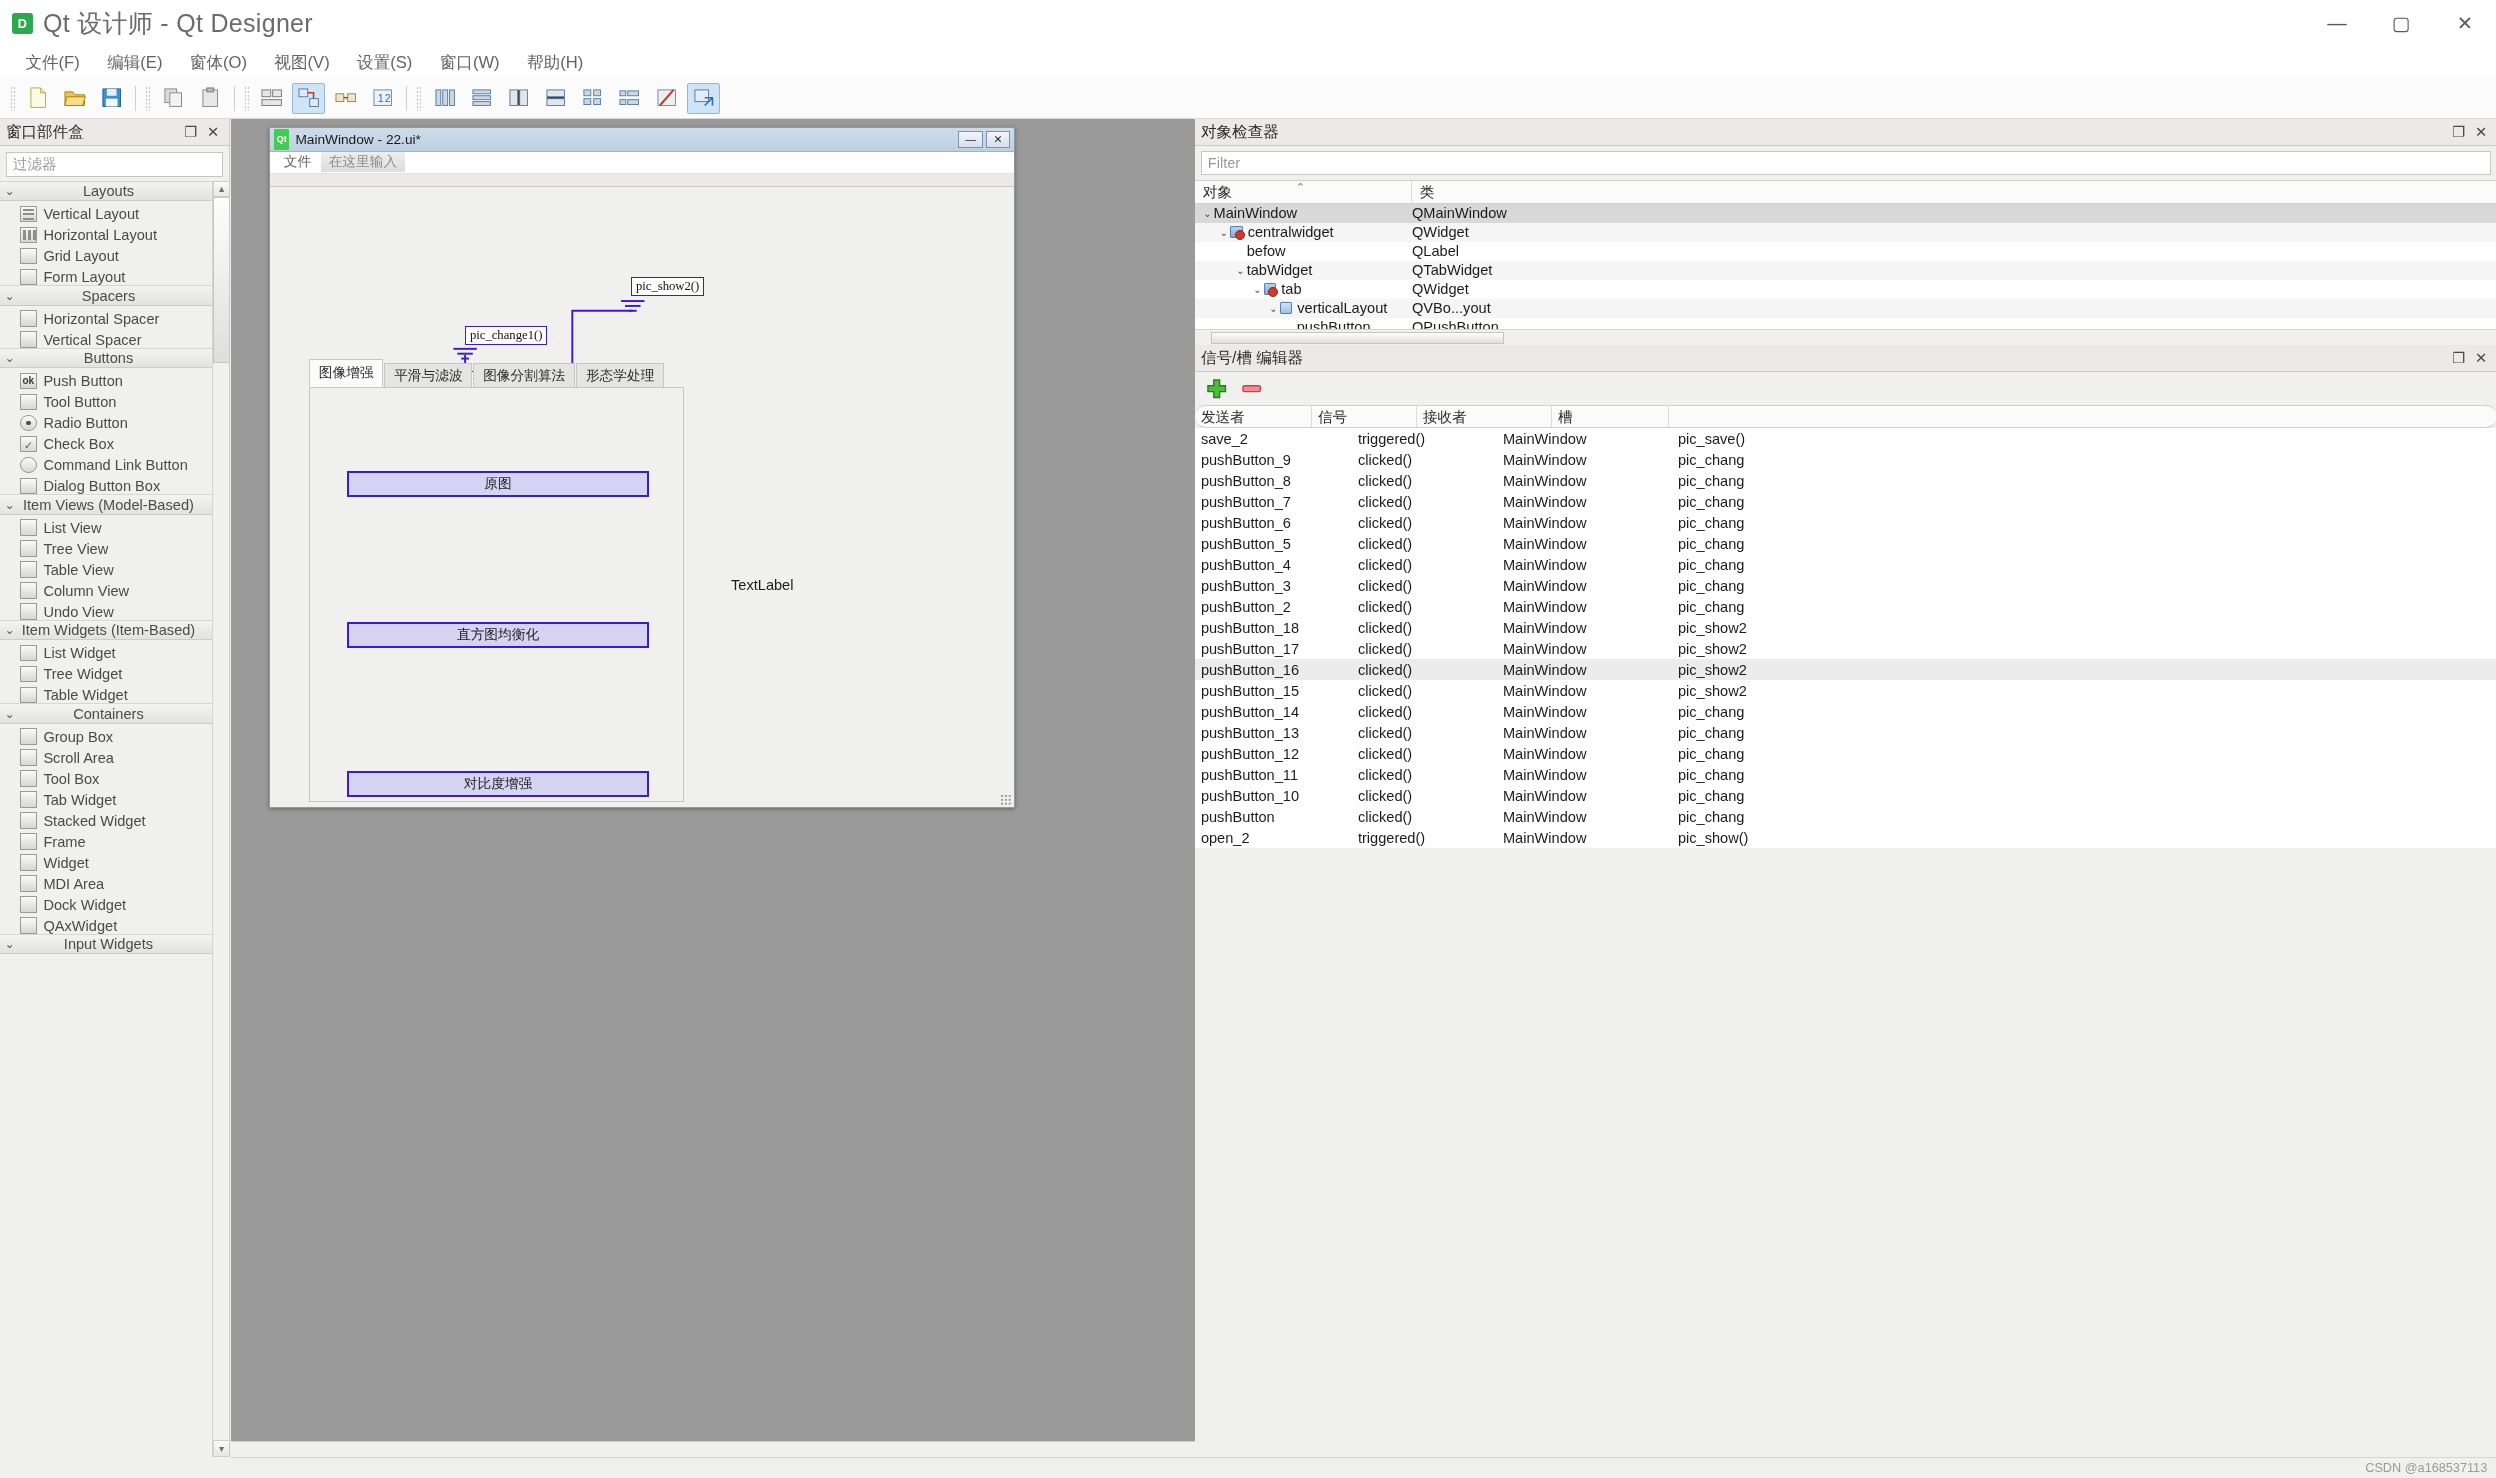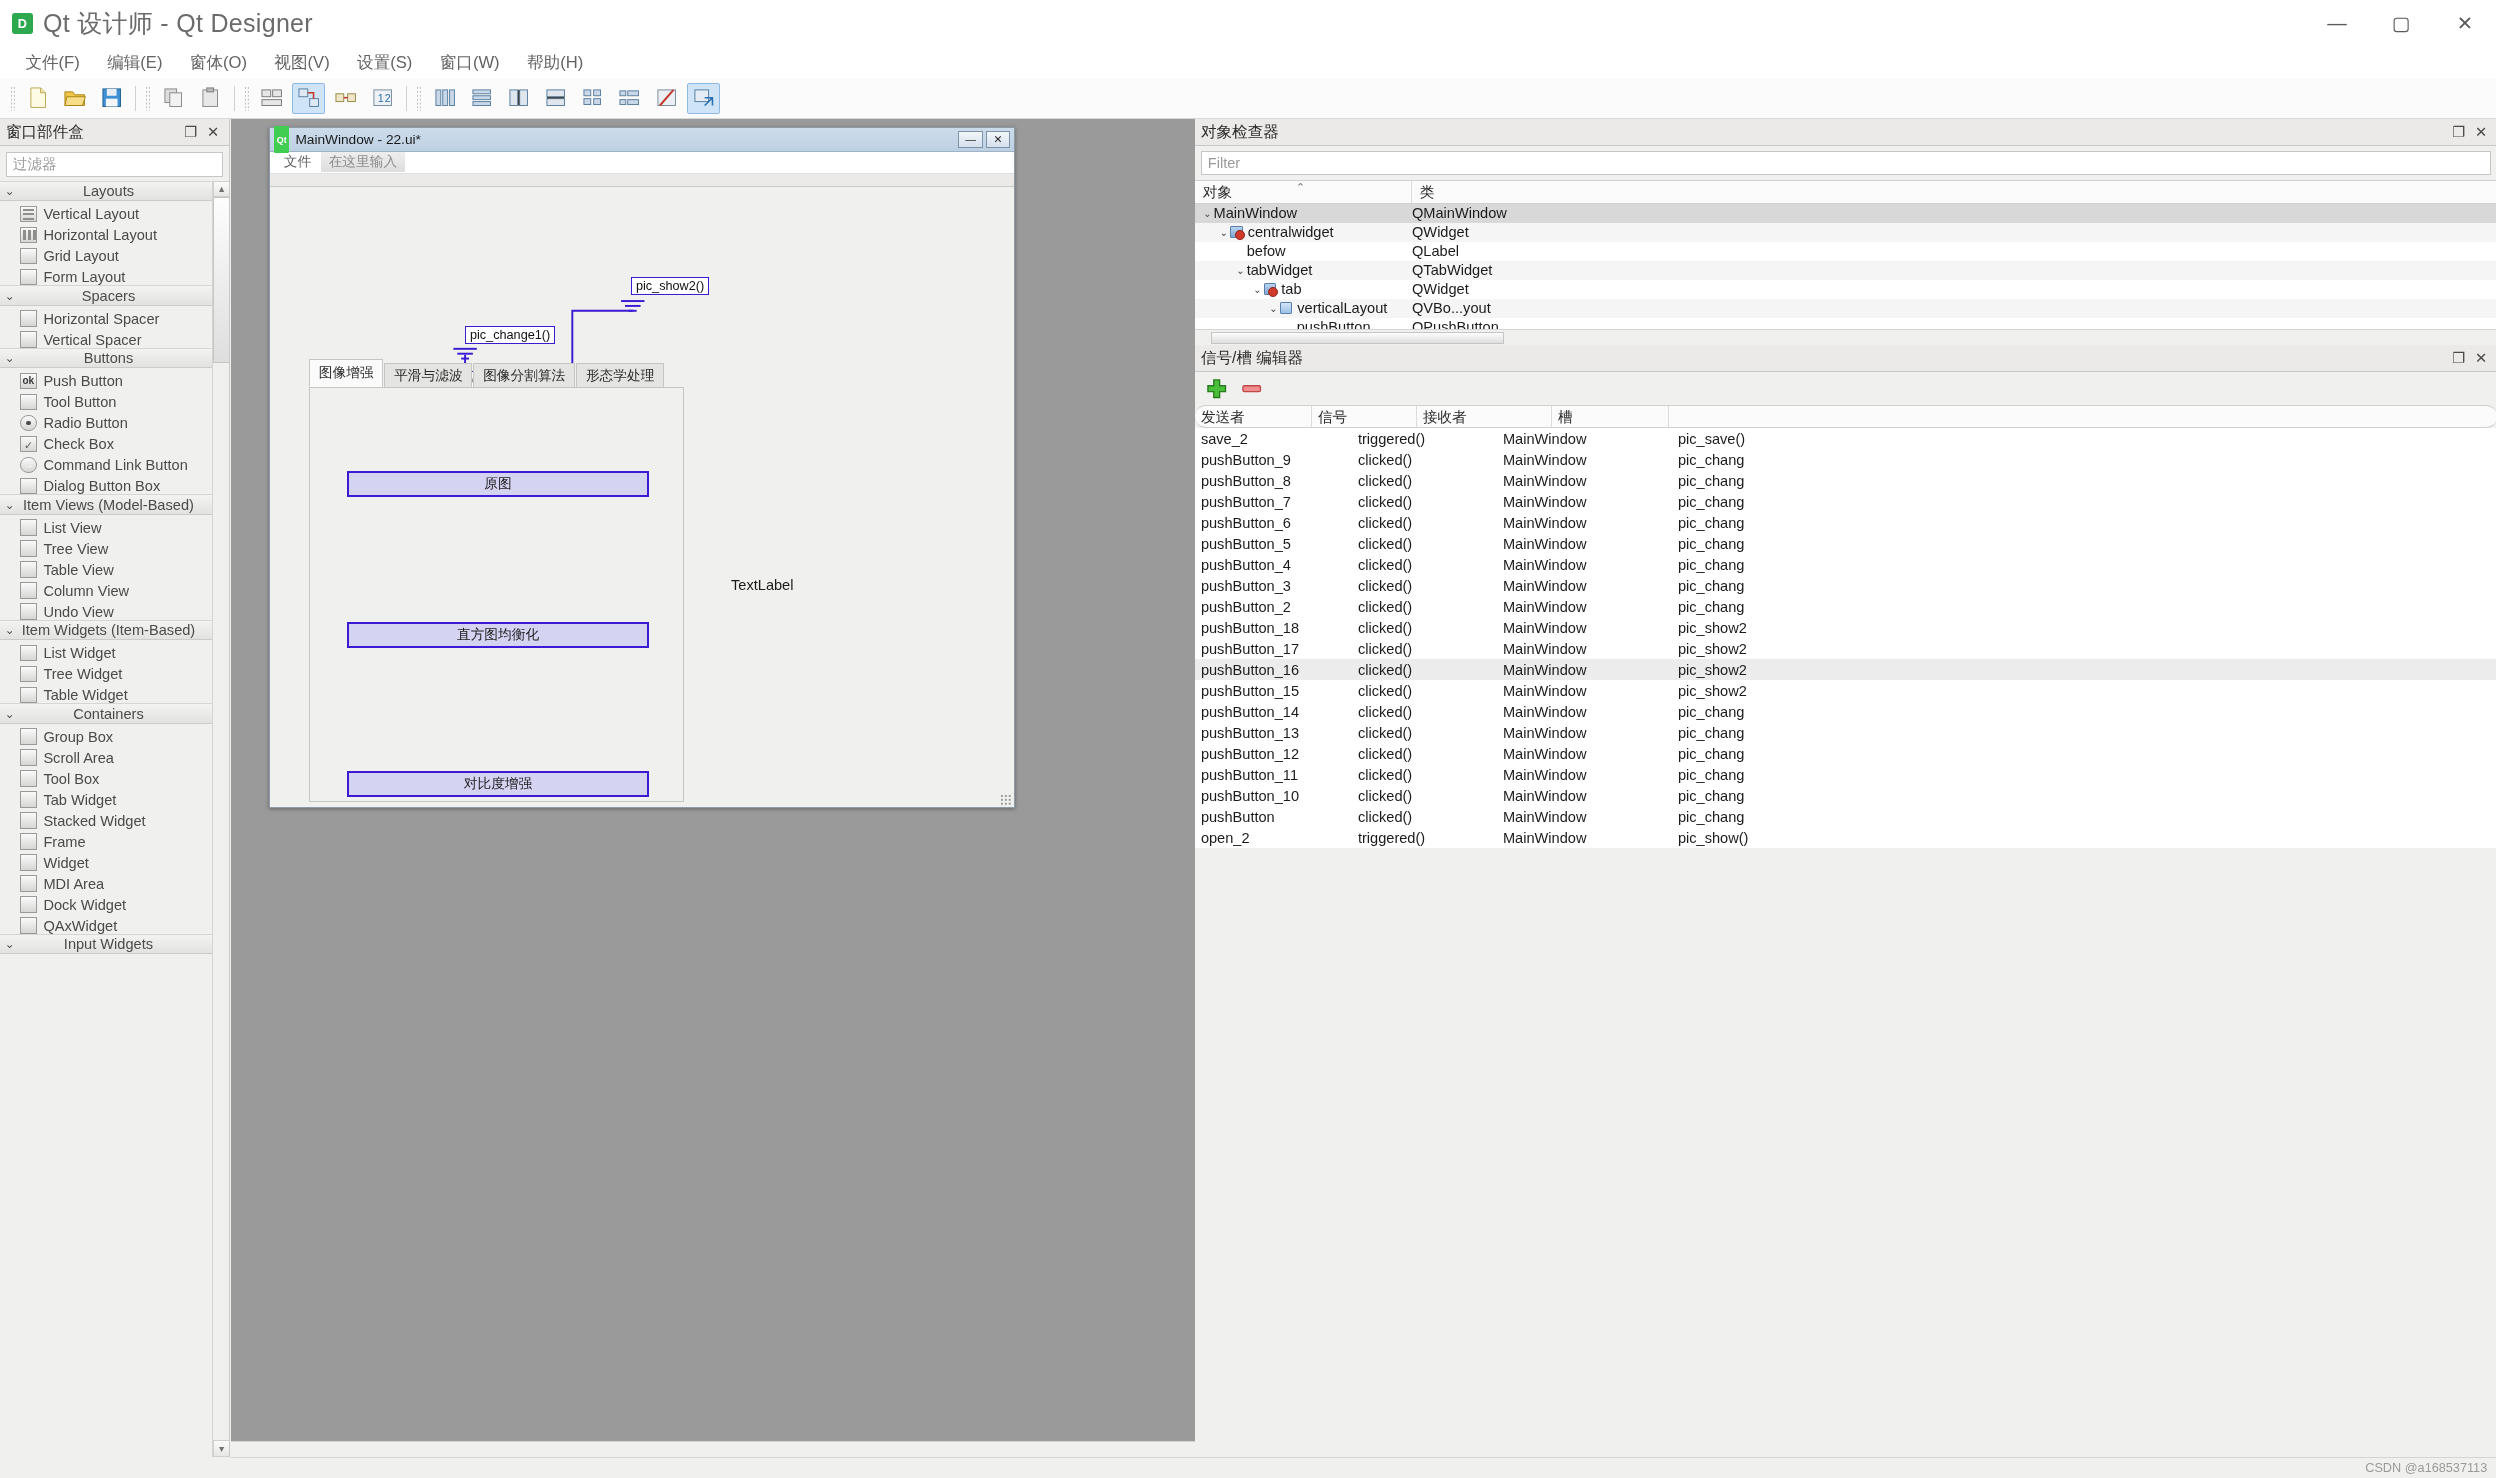--- a/index.html
+++ b/index.html
@@ -124,21 +124,21 @@
     position:absolute; left:38px; top:7.8px; width:746px; height:681px;
     background:#f0f0ef; border:1px solid #8d9aa8;
     box-shadow:0 1px 3.9px rgba(0,0,0,.35);
   }
   .fw-title {
     height:24.4px; background:linear-gradient(#cddcea,#bdd0e3);
     display:flex; align-items:center; padding:0 3.9px;
     border-bottom:1px solid #9fb3c8;
   }
   .fw-qt {
-    width:15.6px;height:27px;background:#41cd52;color:#fff;font-size:8.8px;
+    width:15.6px;height:21px;background:#41cd52;color:#fff;font-size:8.8px;
     font-weight:bold;display:flex;align-items:center;justify-content:center;
     margin-right:5.9px;border-radius:1px;
   }
   .fw-title-text { font-size:13.7px; color:#1a1a1a; }
   .fw-btns { margin-left:auto; display:flex; gap:2.9px; }
   .fw-btn {
     width:24.4px;height:16.6px;border:1px solid #7f93a8;
     background:linear-gradient(#f2f6fa,#d4e0ec);
     display:flex;align-items:center;justify-content:center;
     font-size:10.7px;color:#2a2a2a;
@@ -174,21 +174,21 @@
   }
   .pbtn {
     position:absolute; background:#d5d3f2; border:2px solid #3c1ad4;
     display:flex; align-items:center; justify-content:center;
     font-size:13.7px; color:#1b1b1b;
   }
   
   .conn-label {
     position:absolute; background:#ffffff; border:1px solid #3c1ad4;
     font-size:12.7px; color:#111; padding:1px 3.9px; white-space:nowrap;
-    font-family:Liberation Sans, sans-serif;
+    font-family:Liberation Serif, serif;
     text-align:right;
   }
   .conn-label.vert {
     writing-mode:vertical-rl; padding:2.9px 1px; letter-spacing:0px;
   }
   .textlabel {
     position:absolute; font-size:14.6px; color:#1b1b1b;
   }
   svg.wires { position:absolute; left:0; top:0; pointer-events:none; }
 

